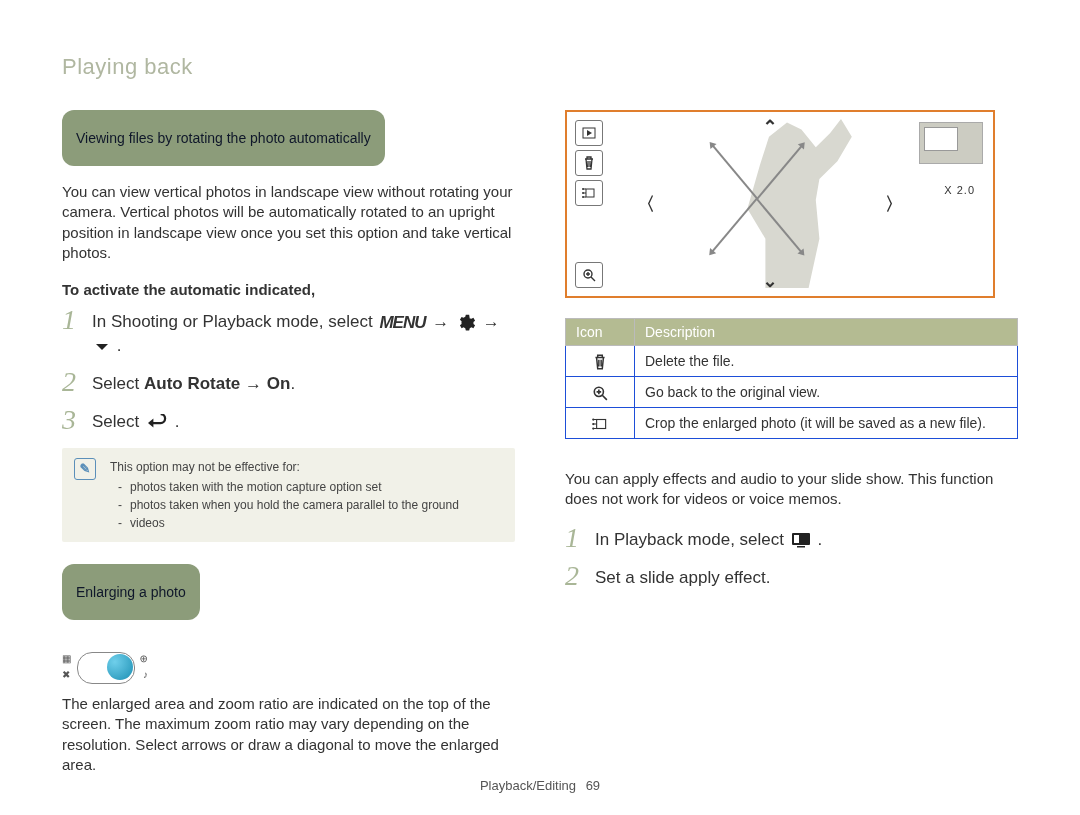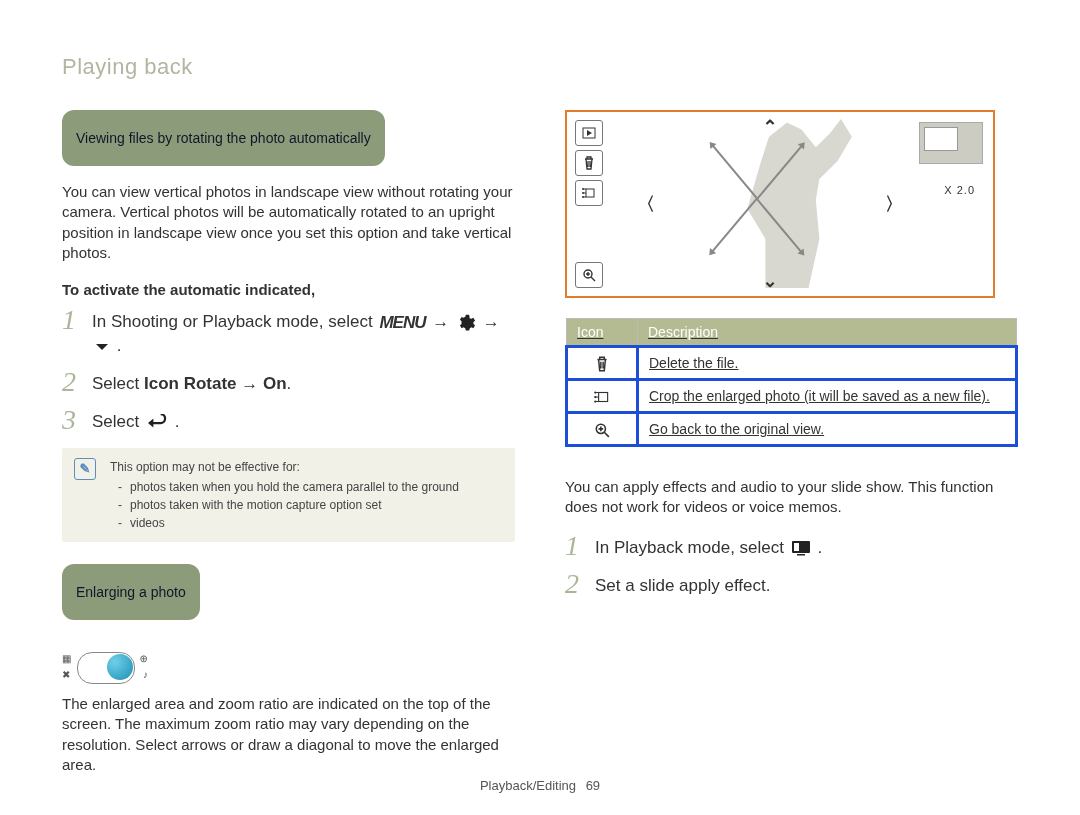--- a/index.html
+++ b/index.html
@@ -270,32 +270,31 @@
     letter-spacing: 1px;
     margin-top: 16px;
   }
 
   
   table.icon-table {
     width: 100%;
     border-collapse: collapse;
     font-size: 14px;
     margin-bottom: 30px;
-    text-decoration: underline;
   }
   table.icon-table th {
     background: #b4bb92;
     color: #fff;
     font-weight: 400;
     text-align: left;
     padding: 5px 10px;
     border: 1px solid #bbb;
   }
   table.icon-table td {
-    border: 3px solid #1d4ed8;
+    border: 1px solid #1d4ed8;
     padding: 6px 10px;
     font-weight: 300;
   }
   table.icon-table td.ic {
     text-align: center;
     font-size: 15px;
     width: 48px;
   }
 
   .footer {
@@ -343,21 +342,21 @@
               <path fill="#222" d="M2 4l6 6 6-6z"></path>
             </svg>
         </span>
         <span>.</span>
       </div>
     </div>
 
     <div class="step">
       <div class="step-num">2</div>
       <div class="step-text">
-        <span>Select </span><span class="bold">Icon Rotate</span><span> → </span><span class="bold">On</span><span>.</span>
+        <span>Select </span><span class="bold">Auto Rotate</span><span> → </span><span class="bold">On</span><span>.</span>
       </div>
     </div>
 
     <div class="step">
       <div class="step-num">3</div>
       <div class="step-text">
         <span>Select </span>
         <span class="icon-inline">
           <svg width="22" height="18" viewBox="0 0 24 20">
               <path fill="none" stroke="#222" stroke-width="2.5" d="M4 10h12a5 5 0 0 0 0-10"></path>
@@ -365,22 +364,22 @@
             </svg>
         </span>
         <span>.</span>
       </div>
     </div>
 
     <div class="note-box">
       <div class="note-icon">✎</div>
       <div>This option may not be effective for:</div>
       <ul>
+        <li>photos taken with the motion capture option set</li>
         <li>photos taken when you hold the camera parallel to the ground</li>
-        <li>photos taken with the motion capture option set</li>
         <li>videos</li>
       </ul>
     </div>
 
     <div style="height:22px"></div>
     <div class="pill">Enlarging a photo</div>
 
     <div class="zoom-row">
       <div class="zoom-ctrl">
         <span class="zoom-side zl1">▦</span>
@@ -455,39 +454,39 @@
       <tr>
         <td class="ic">
           <svg width="14" height="16" viewBox="0 0 12 14">
                 <path fill="none" stroke="#333" stroke-width="1.3" d="M2 3h8M4 3V1h4v2M3 3l1 10h4l1-10M5 5v6M7 5v6"></path>
               </svg>
         </td>
         <td>Delete the file.</td>
       </tr>
       <tr>
         <td class="ic">
+          <svg width="16" height="16" viewBox="0 0 14 14">
+                <circle cx="6" cy="6" r="4" fill="none" stroke="#333" stroke-width="1.4"></circle>
+                <path stroke="#333" stroke-width="1.4" d="M9 9l4 4M4 6h4M6 4v4"></path>
+              </svg>
+        </td>
+        <td>Go back to the original view.</td>
+      </tr>
+      <tr>
+        <td class="ic">
           <svg width="18" height="16" viewBox="0 0 16 14">
                 <rect x="5" y="3" width="8" height="8" fill="none" stroke="#333"></rect>
                 <path stroke="#333" d="M2 3h3M2 7h3M2 11h3"></path>
                 <circle cx="2" cy="3" r="1" fill="#333"></circle>
                 <circle cx="2" cy="7" r="1" fill="#333"></circle>
                 <circle cx="2" cy="11" r="1" fill="#333"></circle>
               </svg>
         </td>
         <td>Crop the enlarged photo (it will be saved as a new file).</td>
       </tr>
-      <tr>
-        <td class="ic">
-          <svg width="16" height="16" viewBox="0 0 14 14">
-                <circle cx="6" cy="6" r="4" fill="none" stroke="#333" stroke-width="1.4"></circle>
-                <path stroke="#333" stroke-width="1.4" d="M9 9l4 4M4 6h4M6 4v4"></path>
-              </svg>
-        </td>
-        <td>Go back to the original view.</td>
-      </tr>
     </tbody>
       </table>
 
     <p>You can apply effects and audio to your slide show. This function does not work for videos or voice memos.</p>
 
     <div class="step">
       <div class="step-num">1</div>
       <div class="step-text">
         <span>In Playback mode, select </span>
         <span class="icon-inline">

